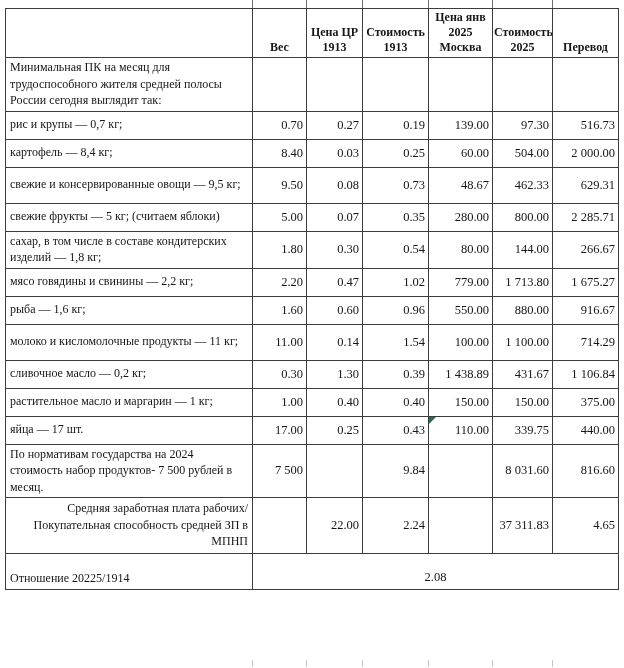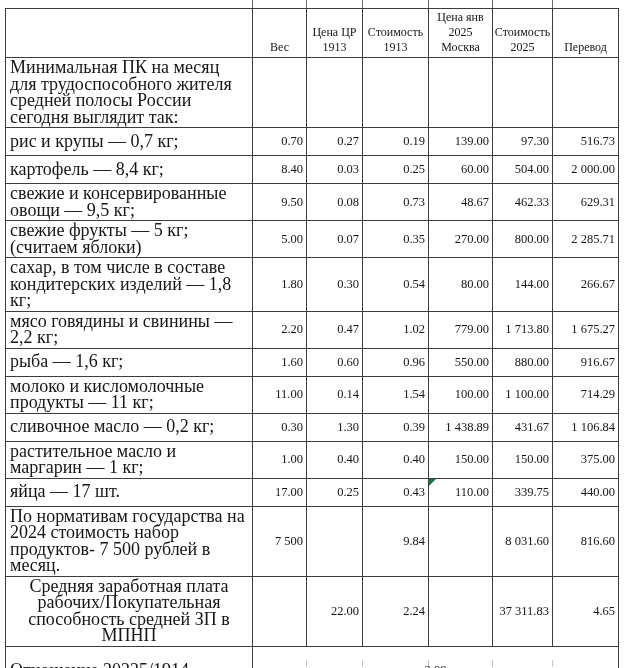--- a/index.html
+++ b/index.html
@@ -16,42 +16,42 @@
     width:613px;
     border-collapse:collapse;
     table-layout:fixed;
   }
   .tbl td,.tbl th{
     border:1px solid #3c3c3c;
     position:relative;
     overflow:hidden;
   }
   .tbl th.hc{
-    font-weight:normal;
+    font-weight:bold;
     font-size:12px;
     line-height:15px;
     text-align:center;
     vertical-align:bottom;
     padding:1px 1px 2px 1px;
   }
   td.lbl{
     text-align:left;
     vertical-align:middle;
-    font-size:18px;
+    font-size:12px;
     line-height:16.5px;
     padding:1px 4px 2px 4px;
   }
   td.num{
     text-align:right;
     vertical-align:middle;
     font-size:12.5px;
     padding:0 3px 0 1px;
     white-space:nowrap;
   }
-  tr.center-label td.lbl{text-align:center;}
+  tr.center-label td.lbl{text-align:right;}
   td.foot-lbl{vertical-align:bottom;padding-bottom:3px;}
   td.merged{
     text-align:center;
     vertical-align:bottom;
     font-size:12.5px;
     padding:0 0 4px 0;
   }
   tr.rh-head{height:47px;}
   tr.rh-intro{height:52px;}
   tr.rh-a{height:28px;}
@@ -145,21 +145,21 @@
     <td class="num"><span class="ct">0.73</span></td>
     <td class="num"><span class="ct">48.67</span></td>
     <td class="num"><span class="ct">462.33</span></td>
     <td class="num"><span class="ct">629.31</span></td>
   </tr>
         <tr class="rh-a">
     <td class="lbl"><span class="ct">свежие фрукты — 5 кг; (считаем яблоки)</span></td>
     <td class="num"><span class="ct">5.00</span></td>
     <td class="num"><span class="ct">0.07</span></td>
     <td class="num"><span class="ct">0.35</span></td>
-    <td class="num"><span class="ct">270.00</span></td>
+    <td class="num"><span class="ct">280.00</span></td>
     <td class="num"><span class="ct">800.00</span></td>
     <td class="num"><span class="ct">2&nbsp;285.71</span></td>
   </tr>
         <tr class="rh-b">
     <td class="lbl"><span class="ct">сахар, в том числе в составе кондитерских изделий — 1,8 кг;</span></td>
     <td class="num"><span class="ct">1.80</span></td>
     <td class="num"><span class="ct">0.30</span></td>
     <td class="num"><span class="ct">0.54</span></td>
     <td class="num"><span class="ct">80.00</span></td>
     <td class="num"><span class="ct">144.00</span></td>

